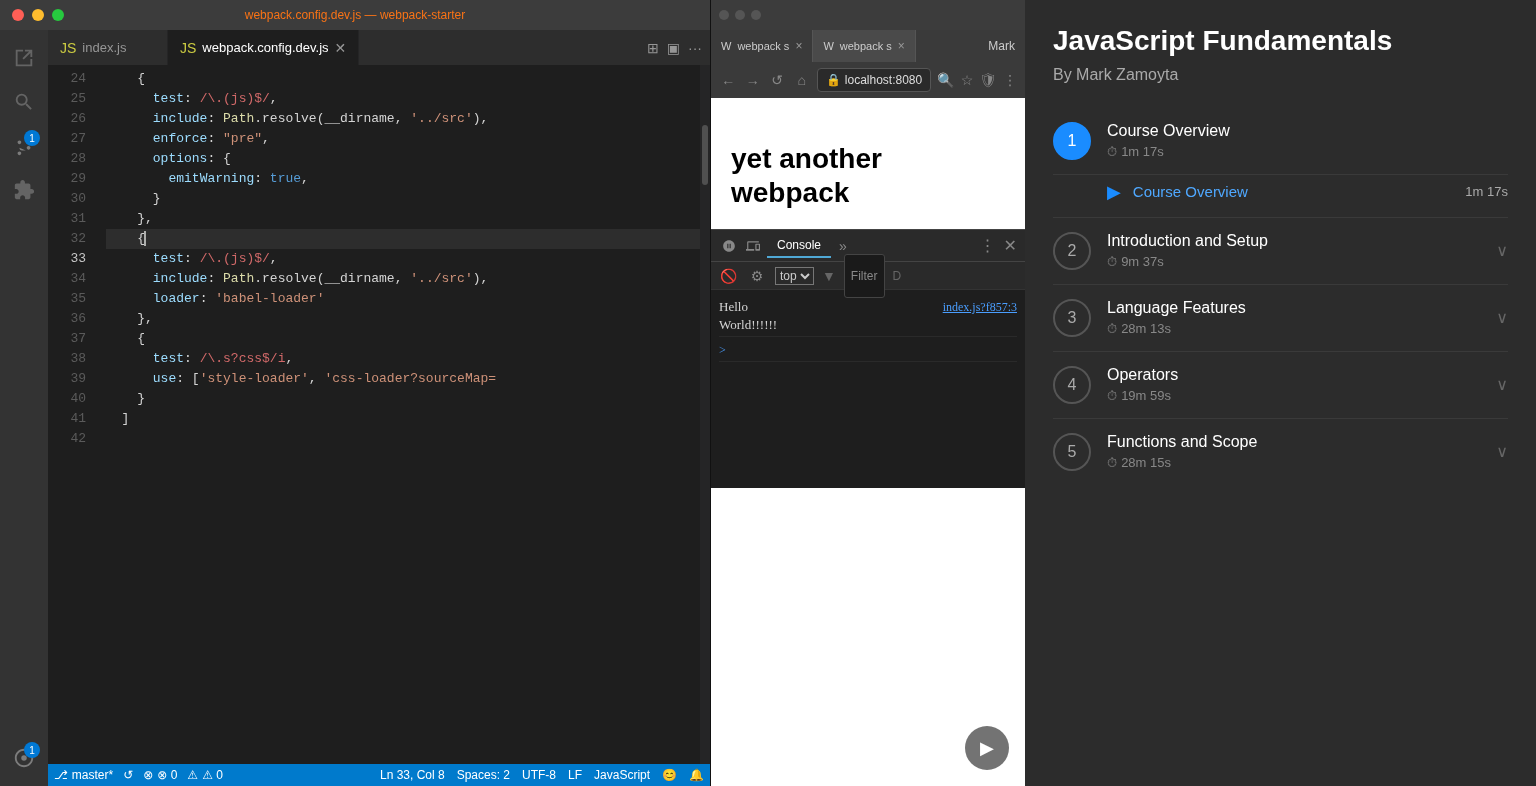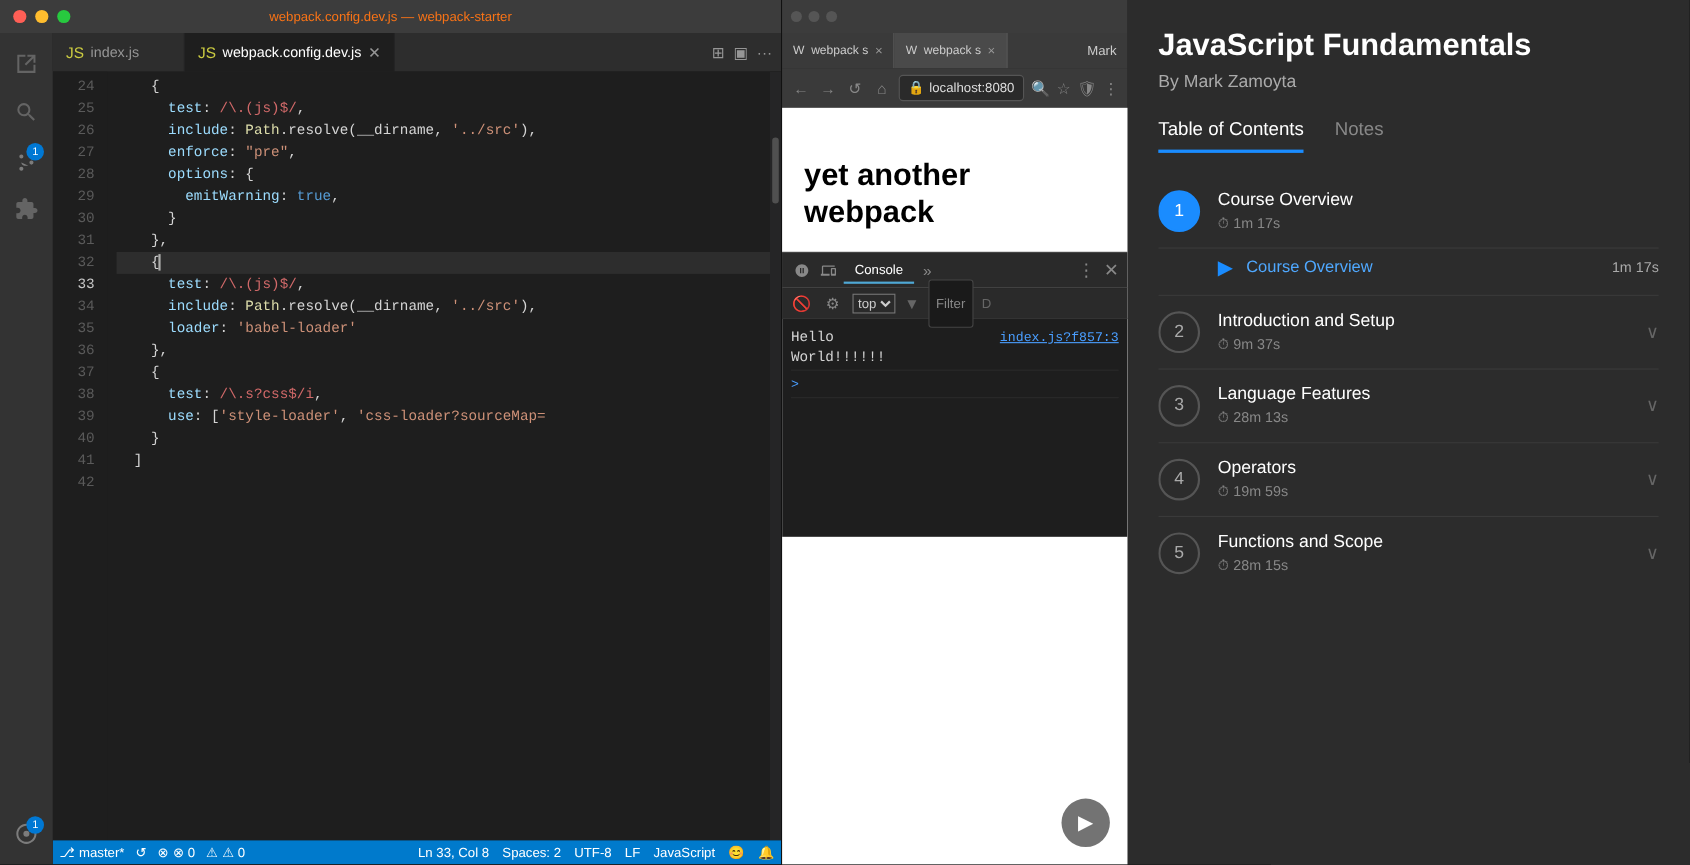--- a/index.html
+++ b/index.html
@@ -411,21 +411,21 @@
       flex: 1;
       padding: 6px 8px;
       overflow: hidden;
     }
     .console-line {
       display: flex;
       align-items: flex-start;
       gap: 8px;
       font-size: 13px;
       color: #d4d4d4;
-      font-family: Liberation Mono, monospace;
+      font-family: Liberation Serif, serif;
       line-height: 18px;
       padding: 2px 0;
       border-bottom: 1px solid #2a2a2a;
     }
     .console-arrow {
       color: #4a9eff;
       font-size: 12px;
       margin-top: 2px;
     }
     .console-link {
@@ -809,28 +809,20 @@
     <div class="browser-play">
       <span>▶</span>
     </div>
   </div>
 </div>
 
 <div class="course-panel">
   <div class="course-title">JavaScript Fundamentals</div>
   <div class="course-author">By Mark Zamoyta</div>
 
-  <div class="course-tabs">
-    <div class="course-tab active">
-      <span>Table of Contents</span>
-    </div>
-    <div class="course-tab">
-      <span>Notes</span>
-    </div>
-  </div>
 
   <div class="course-list">
 
     <div class="course-section">
       <div class="section-number active-circle">1</div>
       <div class="section-info">
         <div class="section-name">Course Overview</div>
         <div class="section-duration">
           <span>⏱</span>
           <span>1m 17s</span>

